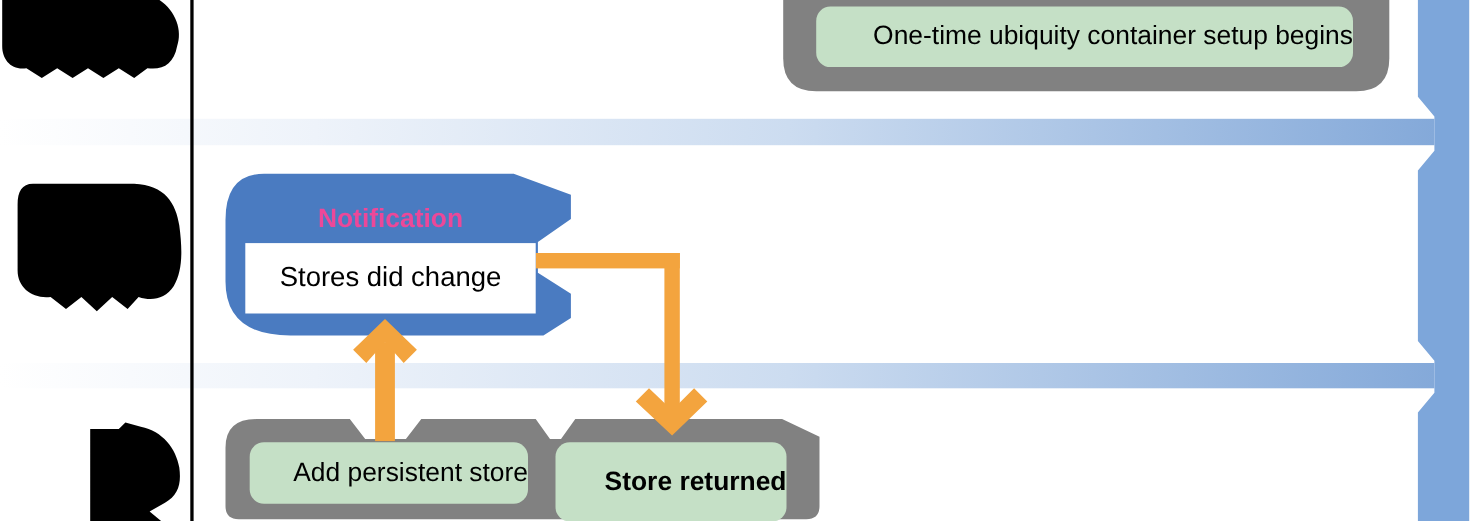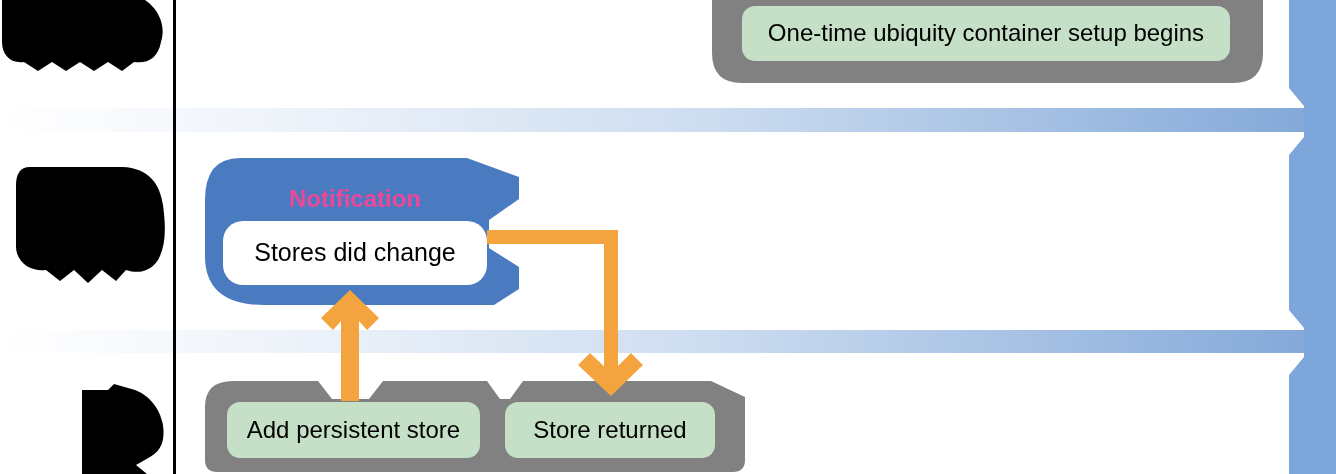--- a/index.html
+++ b/index.html
@@ -16,24 +16,25 @@
     display:flex;align-items:center;justify-content:center;
     text-align:center;
     color:#000;
     font-size:24px;
     line-height:1.1;
     white-space:nowrap;
   }
   .green-box{
     background:#c5e0c6;
     border-radius:13px;
+    justify-content:flex-end;
   }
   .white-box{
     background:#ffffff;
-    border-radius:20px;
+    border-radius:0;
     font-size:25px;
   }
   .banner-title{
     color:#ec4899;
     font-weight:bold;
     font-size:24px;
   }
 </style>
 </head>
 <body>
@@ -99,17 +100,17 @@
     </div>
 
   <div class="overlay white-box" style="left:223px;top:221px;width:264px;height:64px;">
     <span>Stores did change</span>
   </div>
 
   <div class="overlay green-box" style="left:227px;top:402px;width:253px;height:56px;">
     <span>Add persistent store</span>
   </div>
 
-  <div class="overlay green-box" style="left:505px;top:402px;width:210px;height:56px;">
+  <div class="overlay green-box" style="left:505px;top:402px;width:210px;height:72px;font-weight:bold;">
     <span>Store returned</span>
   </div>
 
 </div>
 
 </body></html>

